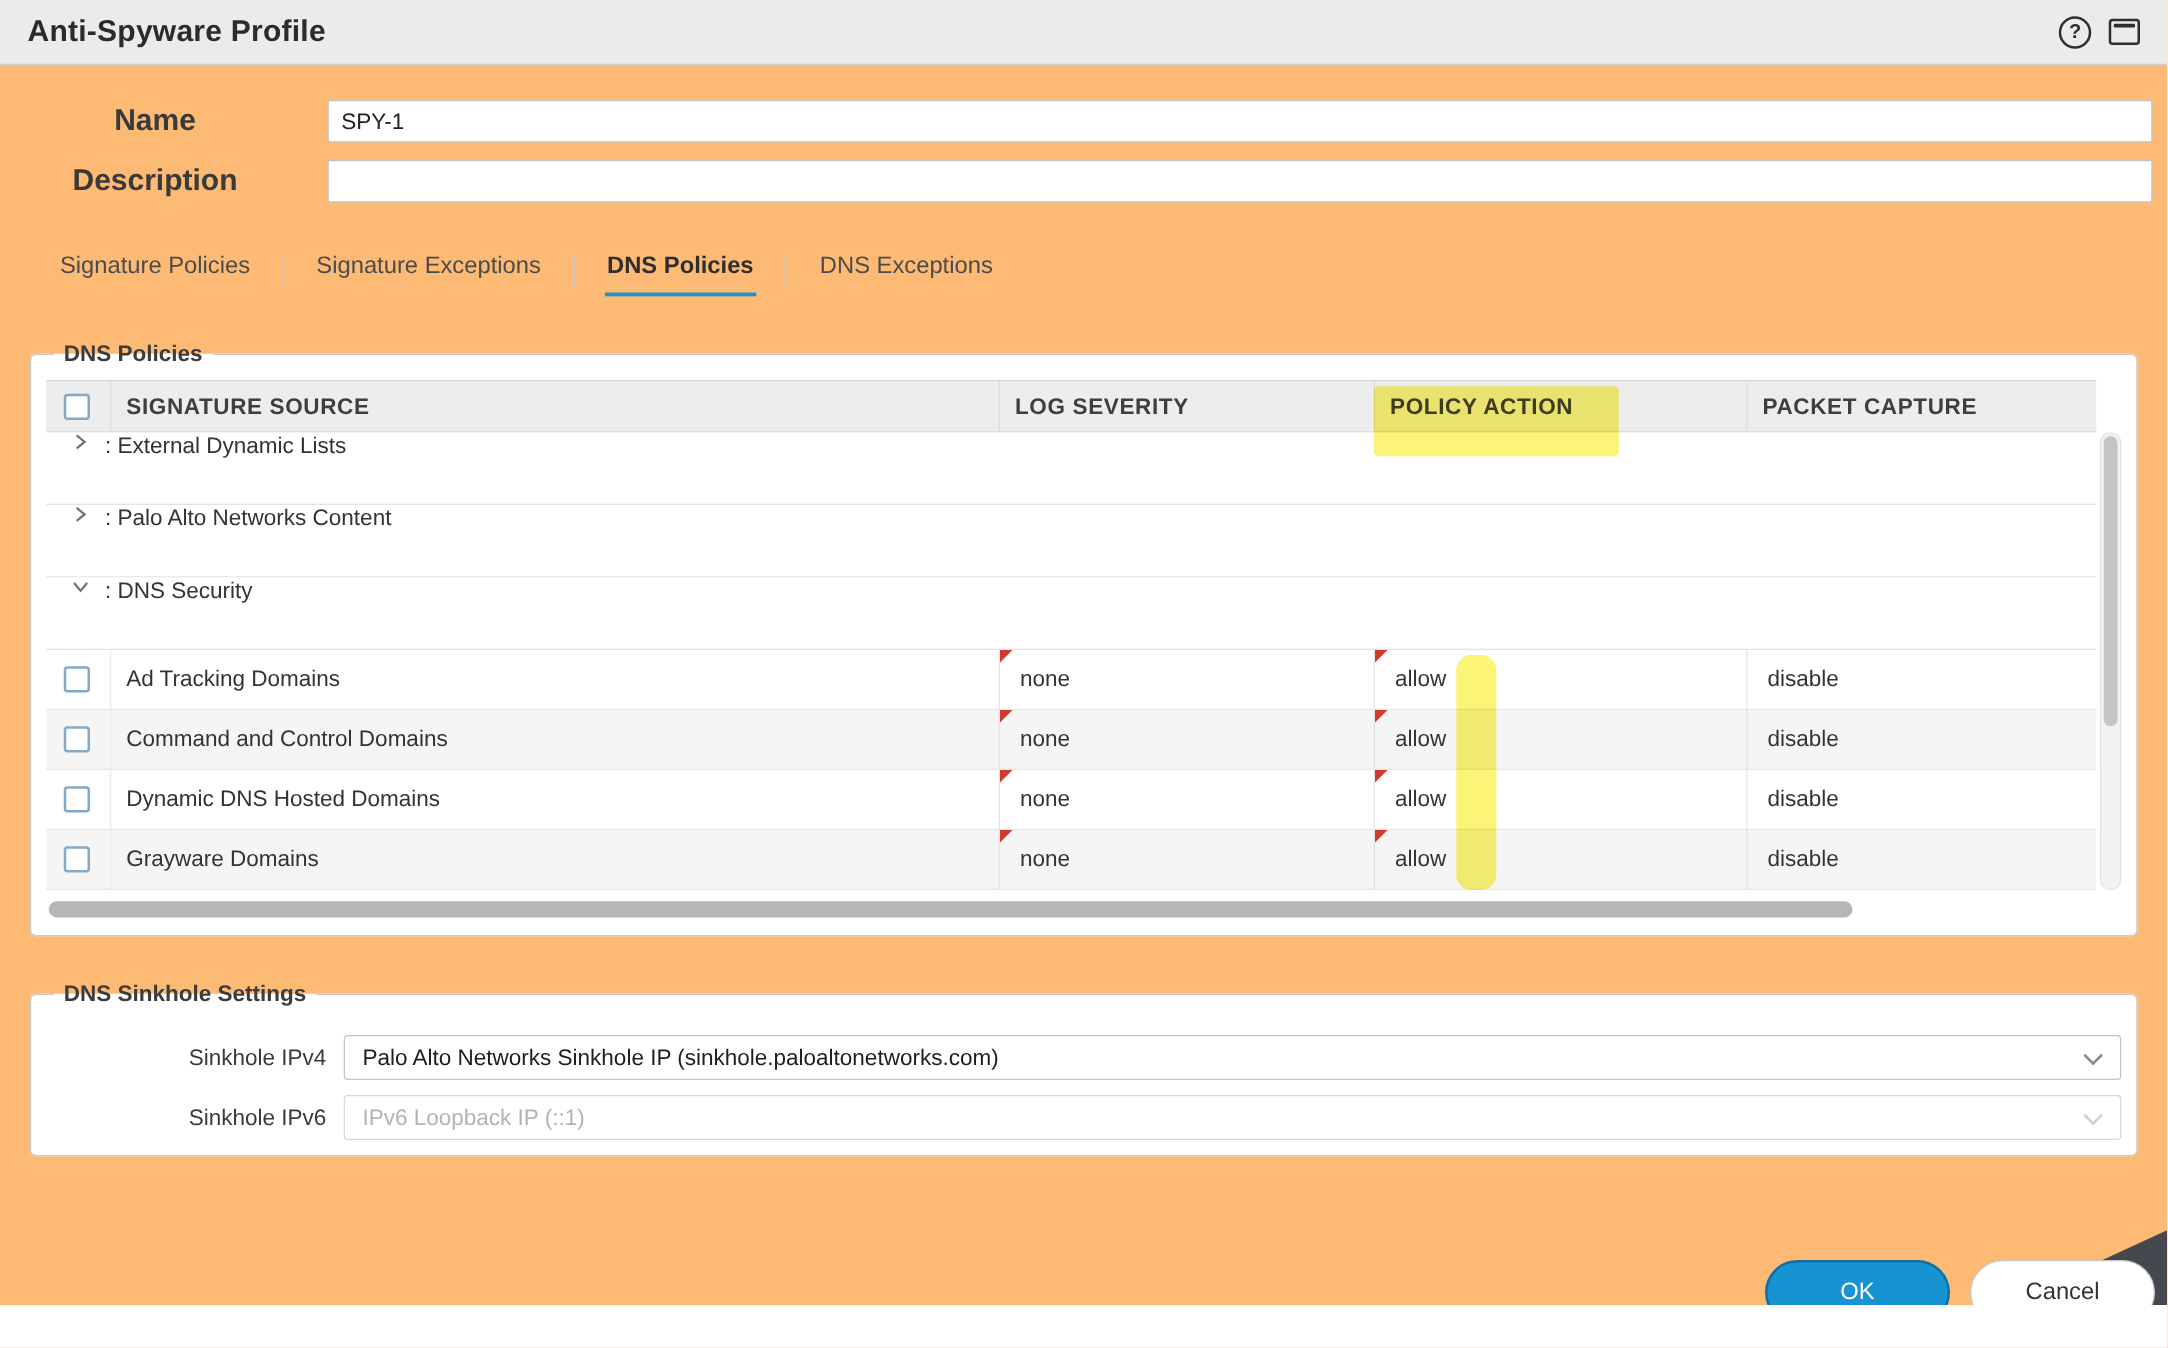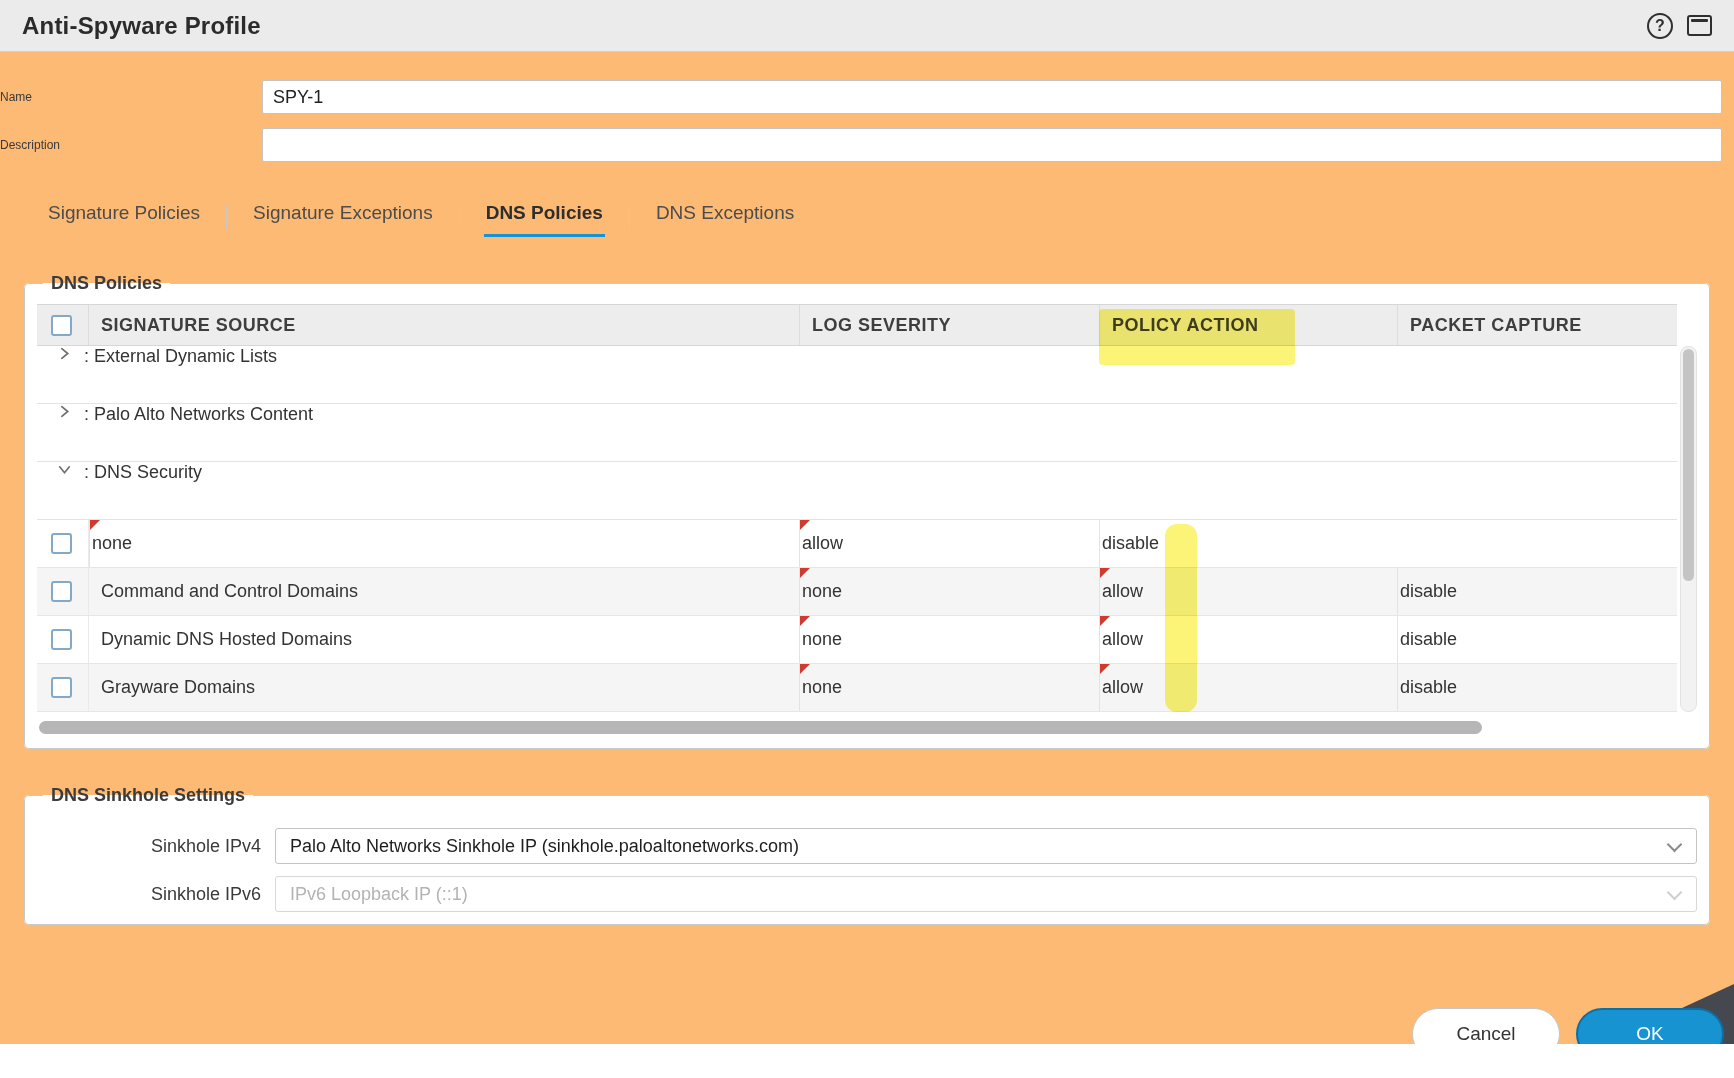--- a/index.html
+++ b/index.html
@@ -11,21 +11,21 @@
   .dlg-header { height:52px; background:#ebebeb; border-bottom:1px solid #d0d0d0; display:flex; align-items:center; padding:0 22px; }
   .dlg-title { font-size:24px; font-weight:700; color:#2b2b2b; letter-spacing:.2px; }
   .hdr-icons { margin-left:auto; display:flex; align-items:center; gap:14px; }
   .help-icon { width:26px; height:26px; border:2px solid #2f2f2f; border-radius:50%; display:flex; align-items:center; justify-content:center; font-size:16px; font-weight:700; color:#2f2f2f; cursor:pointer; }
   .win-icon { width:25px; height:21px; border:2px solid #2f2f2f; border-radius:3px; padding:2px; cursor:pointer; }
   .win-icon span { display:block; height:3px; background:#2f2f2f; border-radius:1px; }
 
   
   .form-area { margin-top:28px; padding-right:12px; }
   .form-row { display:flex; align-items:center; margin-bottom:14px; }
-  .form-label { width:262px; text-align:left; padding-right:14px; font-size:12px; color:#3a3a3a; flex:none; }
+  .form-label { width:262px; text-align:center; padding-right:14px; font-size:24px; color:#3a3a3a; flex:none;font-weight:bold; }
   .form-input { flex:1; height:34px; border:1px solid #c4c4c4; border-radius:2px; padding:0 10px; font-size:18px; color:#222; font-family:inherit; background:#fff; }
 
   
   .tabs { display:flex; align-items:center; margin:34px 0 0 46px; }
   .tab { font-size:19px; color:#4c4c4c; padding:6px 2px 10px; border-bottom:3px solid transparent; cursor:pointer; white-space:nowrap; }
   .tab.active { font-weight:700; color:#2e2e2e; border-bottom-color:#1793d1; }
   .tab-sep { width:1px; height:24px; background:#c9c9c9; margin:0 24px; }
 
   
   fieldset.fs { border:1px solid #c9c9c9; border-radius:5px; margin:36px 24px 0; padding:10px 12px 12px; position:relative; background:#fff; }
@@ -38,21 +38,21 @@
   .th { display:flex; align-items:center; padding-left:12px; font-size:18px; font-weight:700; color:#3e3e3e; letter-spacing:.5px; }
   .th.sep { border-left:1px solid #dcdcdc; }
   .th-check { display:flex; align-items:center; padding-left:14px; border-right:1px solid #dcdcdc; }
   .cbx { width:21px; height:21px; border:2px solid #84a9c6; border-radius:3px; background:#fff; cursor:pointer; flex:none; }
   .group-row { height:58px; display:flex; align-items:flex-start; gap:12px; padding-left:20px; border-bottom:1px solid #e3e3e3; font-size:18px; color:#333; cursor:pointer; background:#fff; }
   .chev-wrap { width:15px; height:15px; display:flex; align-items:center; justify-content:center; }
   .drow { height:48px; border-bottom:1px solid #e6e6e6; font-size:18px; background:#fff; }
   .drow.alt { background:#f5f5f5; }
   .cell { display:flex; align-items:center; padding-left:12px; position:relative; }
   .cell-check { padding-left:14px; border-right:1px solid #eaeaea; }
-  .vcell { border-left:1px solid #e3e3e3; padding-left:2px; cursor:pointer; }
+  .vcell { border-left:1px solid #e3e3e3; padding-left:16px; cursor:pointer; }
   .red-corner { position:absolute; top:0; left:0; width:0; height:0; border-top:10px solid #cf3b2f; border-right:10px solid transparent; }
 
   
   .vscroll { position:absolute; right:-20px; top:42px; bottom:0; width:17px; background:#f2f2f2; border:1px solid #e2e2e2; border-radius:8px; }
   .vthumb { position:absolute; top:2px; left:2px; width:11px; height:232px; background:#c4c4c4; border-radius:6px; cursor:pointer; }
   .hscroll { height:13px; margin:9px 20px 2px 0; position:relative; }
   .hthumb { position:absolute; left:2px; top:0; height:13px; width:1443px; background:#b6b6b6; border-radius:7px; cursor:pointer; }
 
   
   .hl { position:absolute; background:rgba(249,240,60,.70); mix-blend-mode:multiply; z-index:6; pointer-events:none; }
@@ -151,20 +151,23 @@
               <path d="M2.5 4.5 L7 10 L11.5 4.5" fill="none" stroke="#6f6f6f" stroke-width="1.6" stroke-linecap="round"></path>
             </svg>
         </span>
         <span>: DNS Security</span>
       </div>
 
       <div class="grid drow">
         <div class="cell cell-check">
             <span class="cbx"></span>
           </div>
+        <div class="cell">
+            <span>Ad Tracking Domains</span>
+          </div>
         <div class="cell vcell">
             <span class="red-corner"></span>
             <span>none</span>
           </div>
         <div class="cell vcell">
             <span class="red-corner"></span>
             <span>allow</span>
           </div>
         <div class="cell vcell">
             <span>disable</span>
@@ -256,19 +259,19 @@
     <div class="sk-row">
       <label class="sk-label">Sinkhole IPv6</label>
       <div class="select disabled">
         <span>IPv6 Loopback IP (::1)</span>
         <span class="chev"></span>
       </div>
     </div>
   </fieldset>
 
   <div class="footer">
+    <div class="btn btn-ok">OK</div>
     <div class="btn btn-cancel">Cancel</div>
-    <div class="btn btn-ok">OK</div>
   </div>
 
   <div class="screen-corner"></div>
 
 </div>
 
 </body></html>

